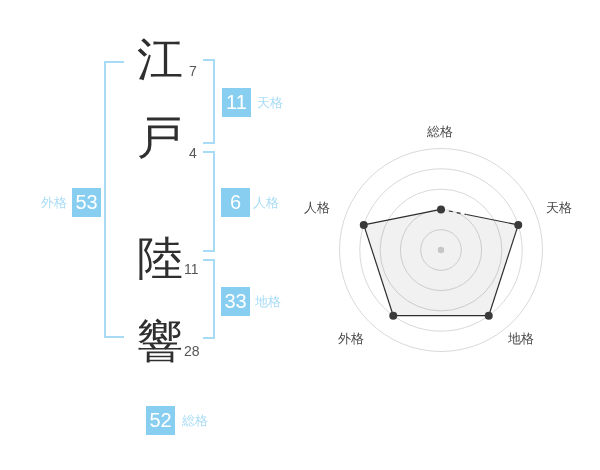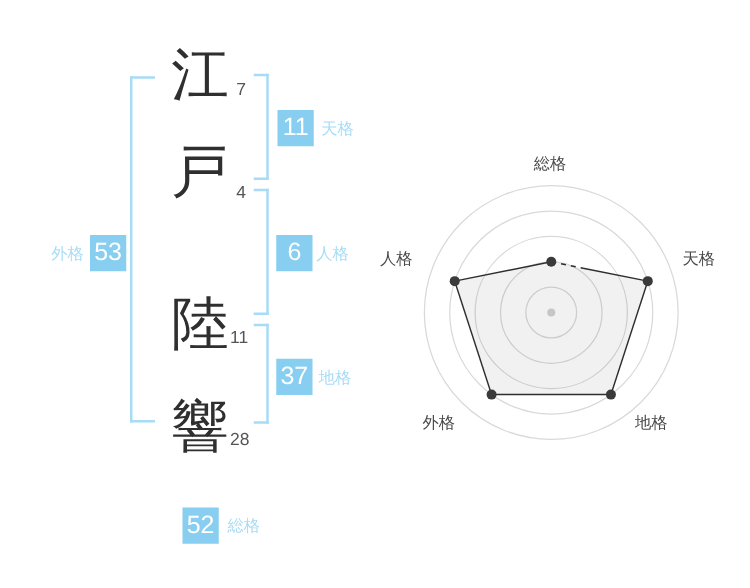--- a/index.html
+++ b/index.html
@@ -60,21 +60,21 @@
   <div class="strokes" style="left:189px;top:146px">4</div>
   <div class="strokes" style="left:184px;top:262px">11</div>
   <div class="strokes" style="left:184px;top:344px">28</div>
 
   <div class="badge" style="left:222px;top:88px">11</div>
   <div class="kakulabel" style="left:257px;top:95px">天格</div>
 
   <div class="badge" style="left:221px;top:188px">6</div>
   <div class="kakulabel" style="left:253px;top:195px">人格</div>
 
-  <div class="badge" style="left:221px;top:287px">37</div>
+  <div class="badge" style="left:221px;top:287px">33</div>
   <div class="kakulabel" style="left:255px;top:294px">地格</div>
 
   <div class="kakulabel" style="left:30px;top:195px;width:37px;text-align:right">外格</div>
   <div class="badge" style="left:72px;top:188px">53</div>
 
   <div class="badge" style="left:146px;top:406px">52</div>
   <div class="kakulabel" style="left:182px;top:413px">総格</div>
 
   <svg id="radar" width="290" height="250" viewBox="0 0 290 250" style="position:absolute;left:295px;top:110px">
       <circle cx="146" cy="140" r="20.3" fill="none" stroke="var(--chart-ring)" stroke-width="1"></circle>

